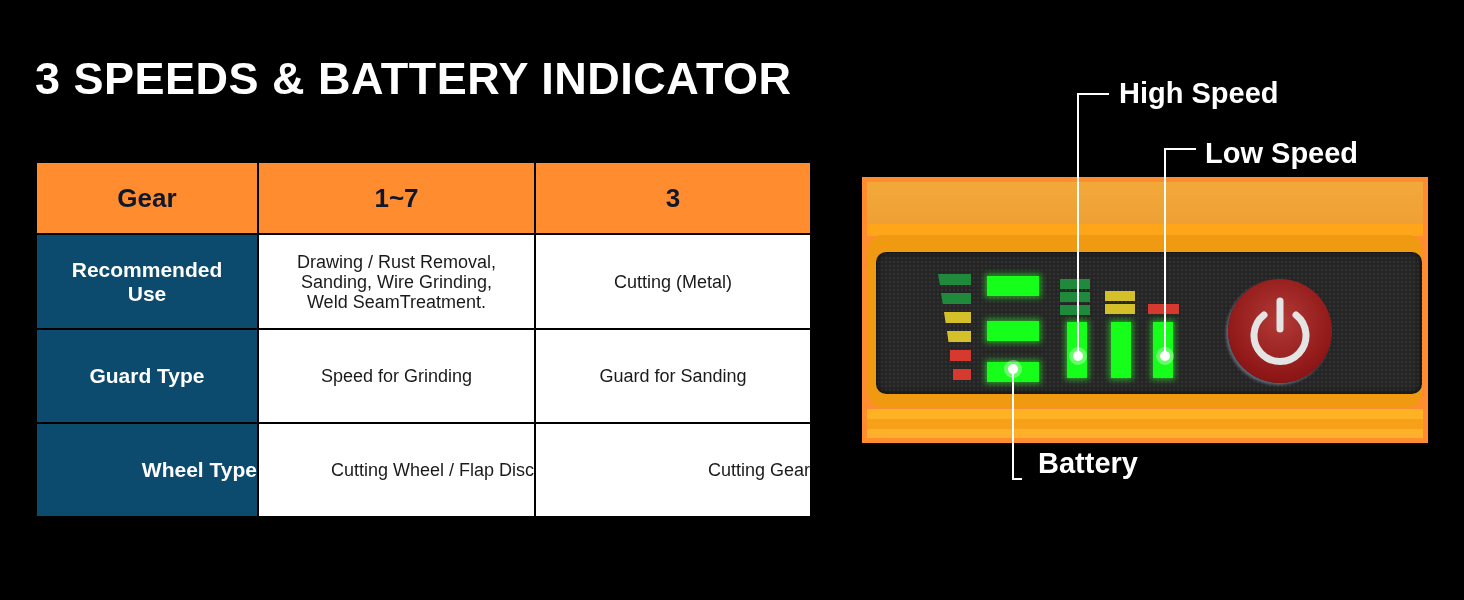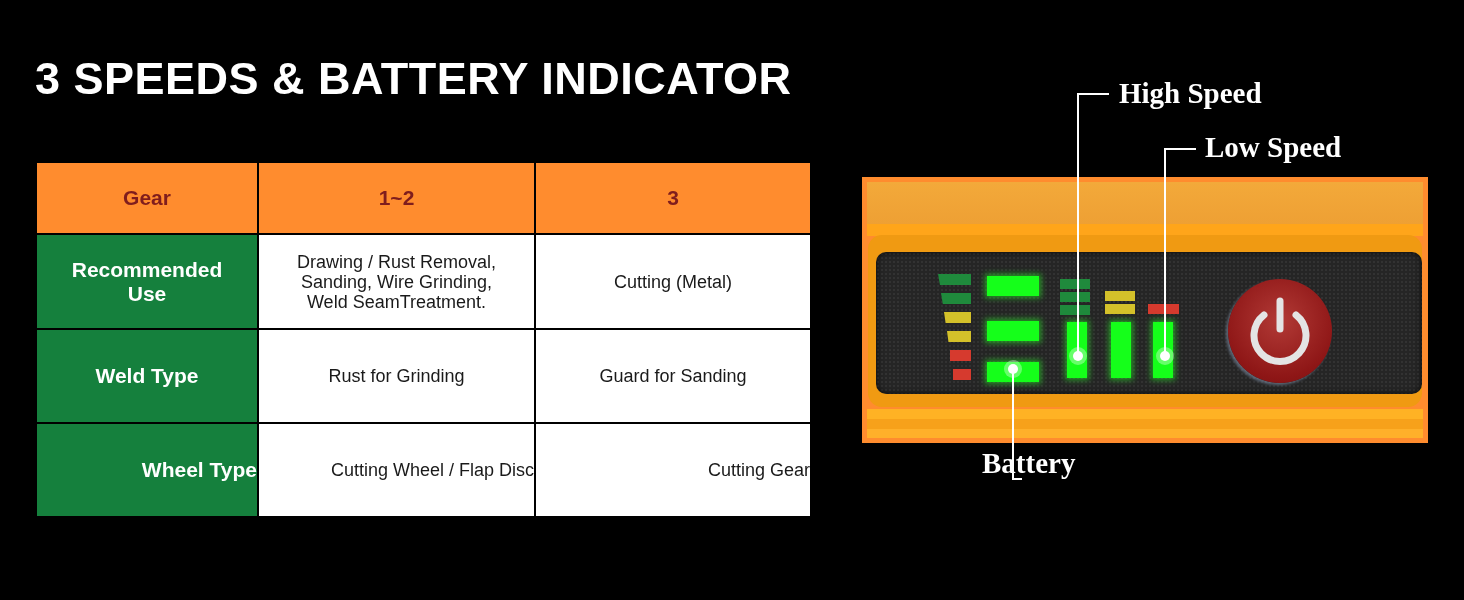--- a/index.html
+++ b/index.html
@@ -13,22 +13,22 @@
     font-family:"Liberation Sans", sans-serif;
   }
   table.spec {
     position:absolute; left:35px; top:161px; border-collapse:collapse;
     table-layout:fixed; width:775px;
   }
   table.spec td {
     border:2px solid #000; text-align:center; vertical-align:middle; padding:0;
     font-family:"Liberation Sans", sans-serif;
   }
-  table.spec tr.head td { height:70px; background:#ff8c2e; color:#7f1d1d; font-weight:700; font-size:21px; }
-  table.spec td.rowhead { background:#15803d; color:#fff; font-weight:700; font-size:21px; line-height:24px; }
+  table.spec tr.head td { height:70px; background:#ff8c2e; color:#0f172a; font-weight:700; font-size:26px; }
+  table.spec td.rowhead { background:#0c4a6e; color:#fff; font-weight:700; font-size:21px; line-height:24px; }
   table.spec td.cell { background:#fff; color:#1a1a1a; font-size:18px; line-height:20px; }
   table.spec tr.r1 td { height:93px; }
   table.spec tr.r2 td { height:92px; }
   table.spec tr.r3 td { height:92px;text-align:right; }
   col.c1 { width:222px; } col.c2 { width:277px; } col.c3 { width:276px; }
 
   
   .device {
     position:absolute; left:862px; top:177px; width:566px; height:266px;
     background:#ff8c2e; box-sizing:border-box;
@@ -62,55 +62,55 @@
     box-shadow:0 0 0 4px rgba(255,255,255,0.35);
   }
   .power {
     position:absolute; left:378px; top:102px; width:106px; height:106px; border-radius:50%;
     background:radial-gradient(circle at 50% 40%, #b23a36, #8e1616 70%, #7a1010);
     box-shadow:-2px 2px 3px rgba(150,170,200,0.5);
   }
   .callout-line { position:absolute; background:#fff; }
   .label {
     position:absolute; color:#fff; font-weight:700; font-size:29px; line-height:34px;
-    font-family:Liberation Serif, serif;
+    font-family:Liberation Sans, sans-serif;
   }
 </style>
 </head>
 <body>
 
 <h1 class="title">3 SPEEDS &amp; BATTERY INDICATOR</h1>
 
 <table class="spec">
   <colgroup>
       <col class="c1">
       <col class="c2">
       <col class="c3">
     </colgroup>
   <tbody>
       <tr class="head">
     <td>Gear</td>
-    <td>1~2</td>
+    <td>1~7</td>
     <td>3</td>
   </tr>
   <tr class="r1">
     <td class="rowhead">
       <div>Recommended</div>
       <div>Use</div>
     </td>
     <td class="cell">
       <div>Drawing / Rust Removal,</div>
       <div>Sanding, Wire Grinding,</div>
       <div>Weld SeamTreatment.</div>
     </td>
     <td class="cell">Cutting (Metal)</td>
   </tr>
   <tr class="r2">
-    <td class="rowhead">Weld Type</td>
-    <td class="cell">Rust for Grinding</td>
+    <td class="rowhead">Guard Type</td>
+    <td class="cell">Speed for Grinding</td>
     <td class="cell">Guard for Sanding</td>
   </tr>
   <tr class="r3">
     <td class="rowhead">Wheel Type</td>
     <td class="cell">Cutting Wheel / Flap Disc</td>
     <td class="cell">Cutting Gear</td>
   </tr>
 </tbody>
   </table>
 
@@ -157,20 +157,20 @@
 </div>
 
 <div class="callout-line" style="left:1077px;top:93px;width:2px;height:263px;"></div>
 <div class="callout-line" style="left:1077px;top:93px;width:32px;height:2px;"></div>
 <div class="dot" style="left:1073px;top:351px;"></div>
 <div class="label" style="left:1119px;top:76px;">High Speed</div>
 
 <div class="callout-line" style="left:1164px;top:148px;width:2px;height:208px;"></div>
 <div class="callout-line" style="left:1164px;top:148px;width:32px;height:2px;"></div>
 <div class="dot" style="left:1160px;top:351px;"></div>
-<div class="label" style="left:1205px;top:130px;">Low Speed</div>
+<div class="label" style="left:1205px;top:136px;">Low Speed</div>
 
 <div class="callout-line" style="left:1012px;top:369px;width:2px;height:111px;"></div>
 <div class="callout-line" style="left:1012px;top:478px;width:10px;height:2px;"></div>
 <div class="dot" style="left:1008px;top:364px;"></div>
-<div class="label" style="left:982px;top:446px;text-align:right;">
+<div class="label" style="left:1038px;top:446px;text-align:right;">
   <div>Battery</div>
 </div>
 
 </body></html>

